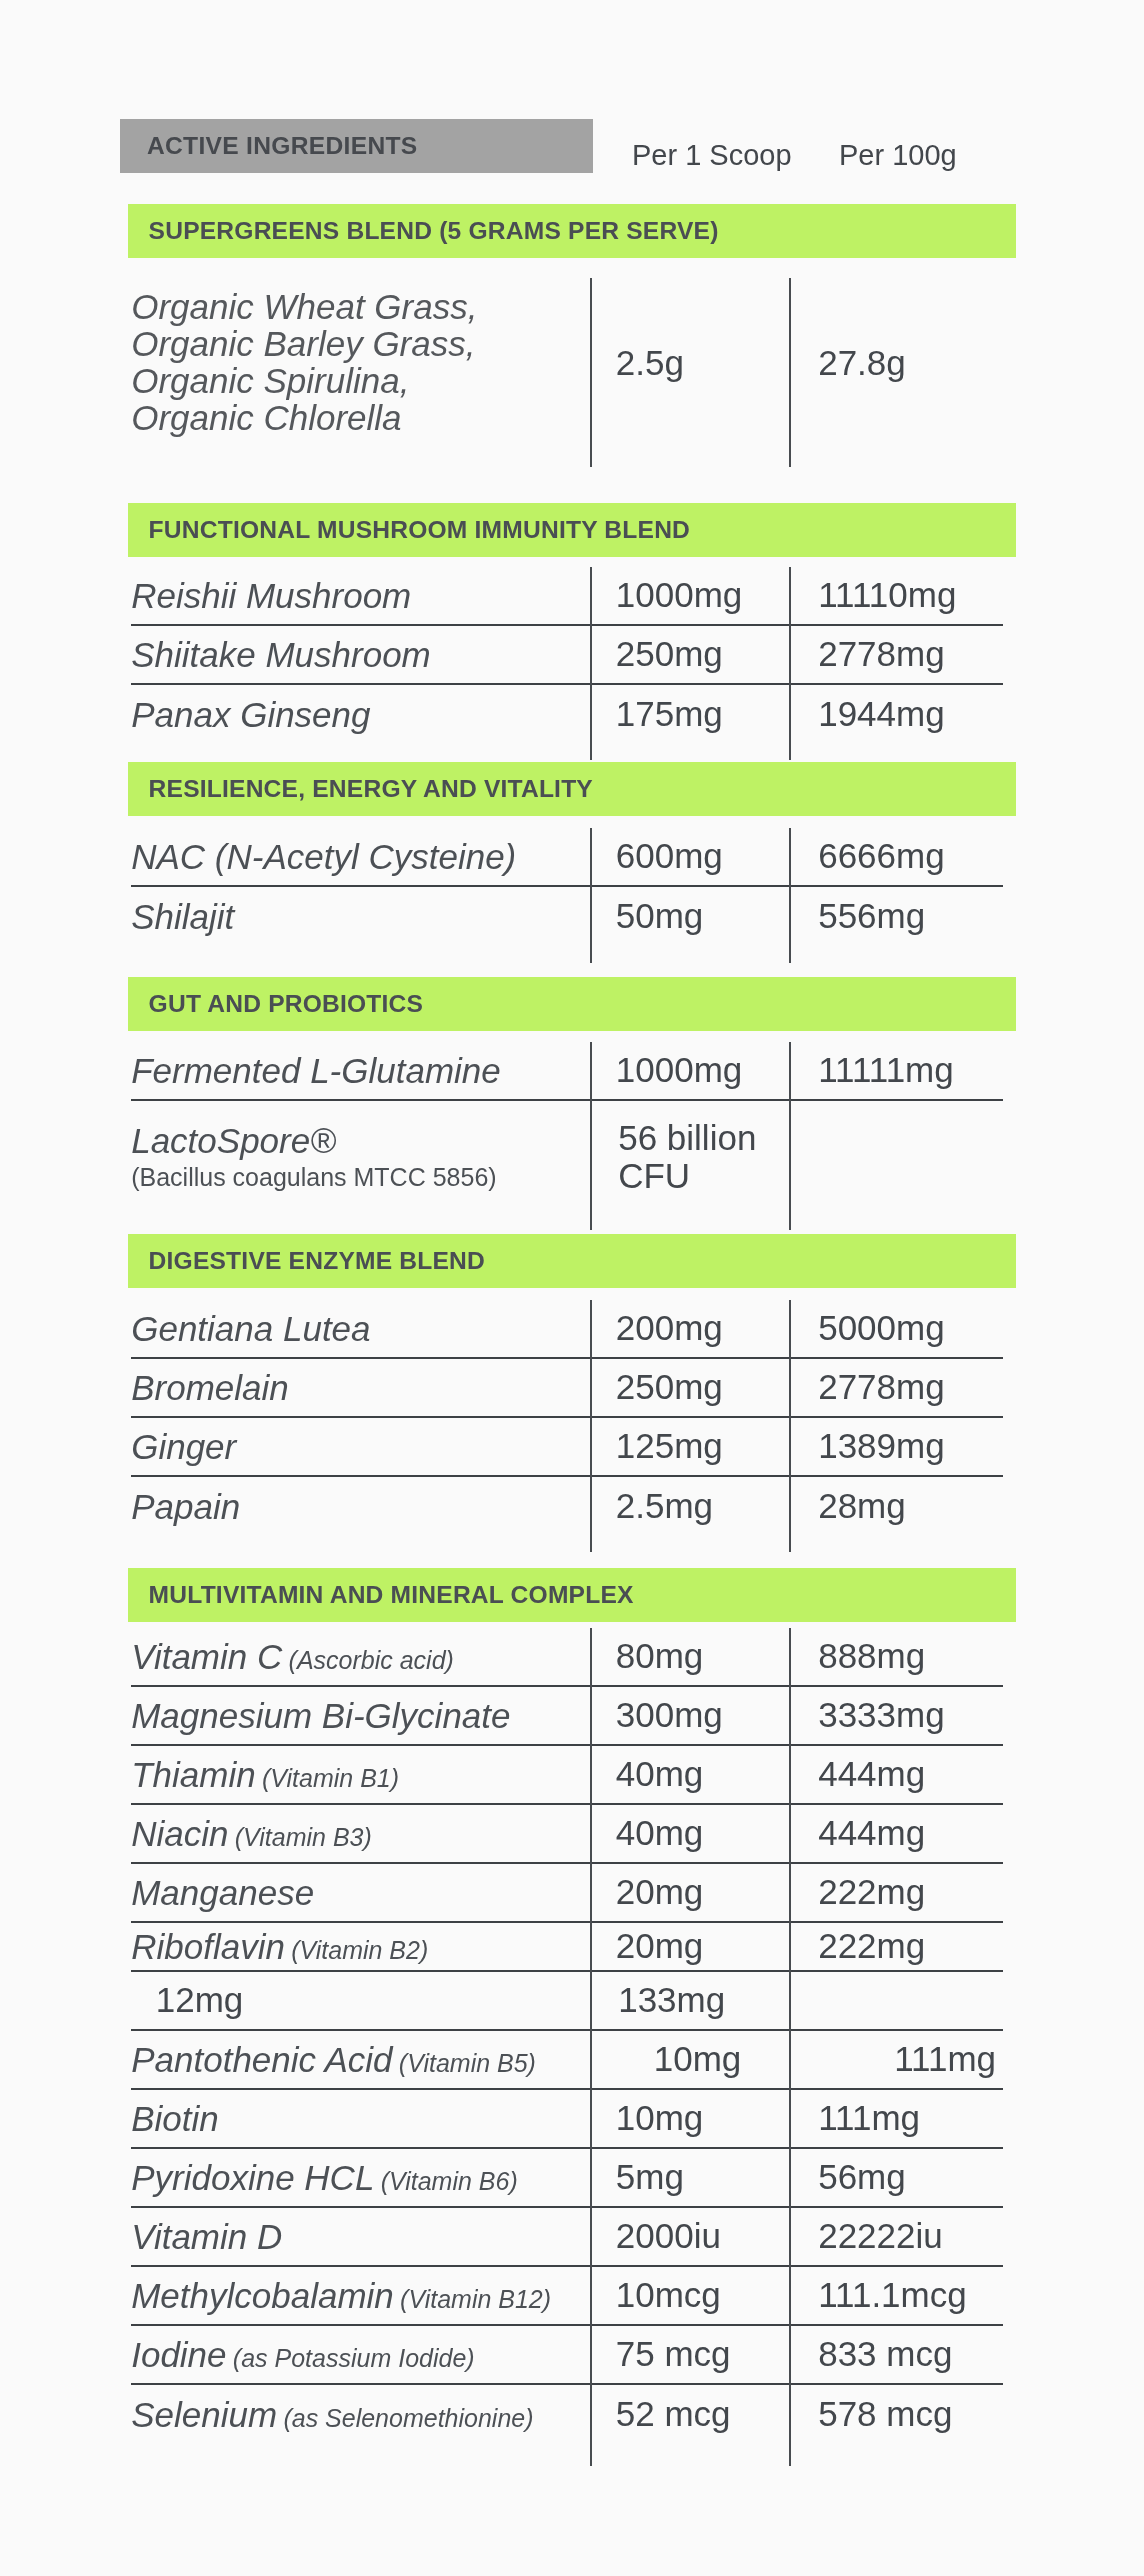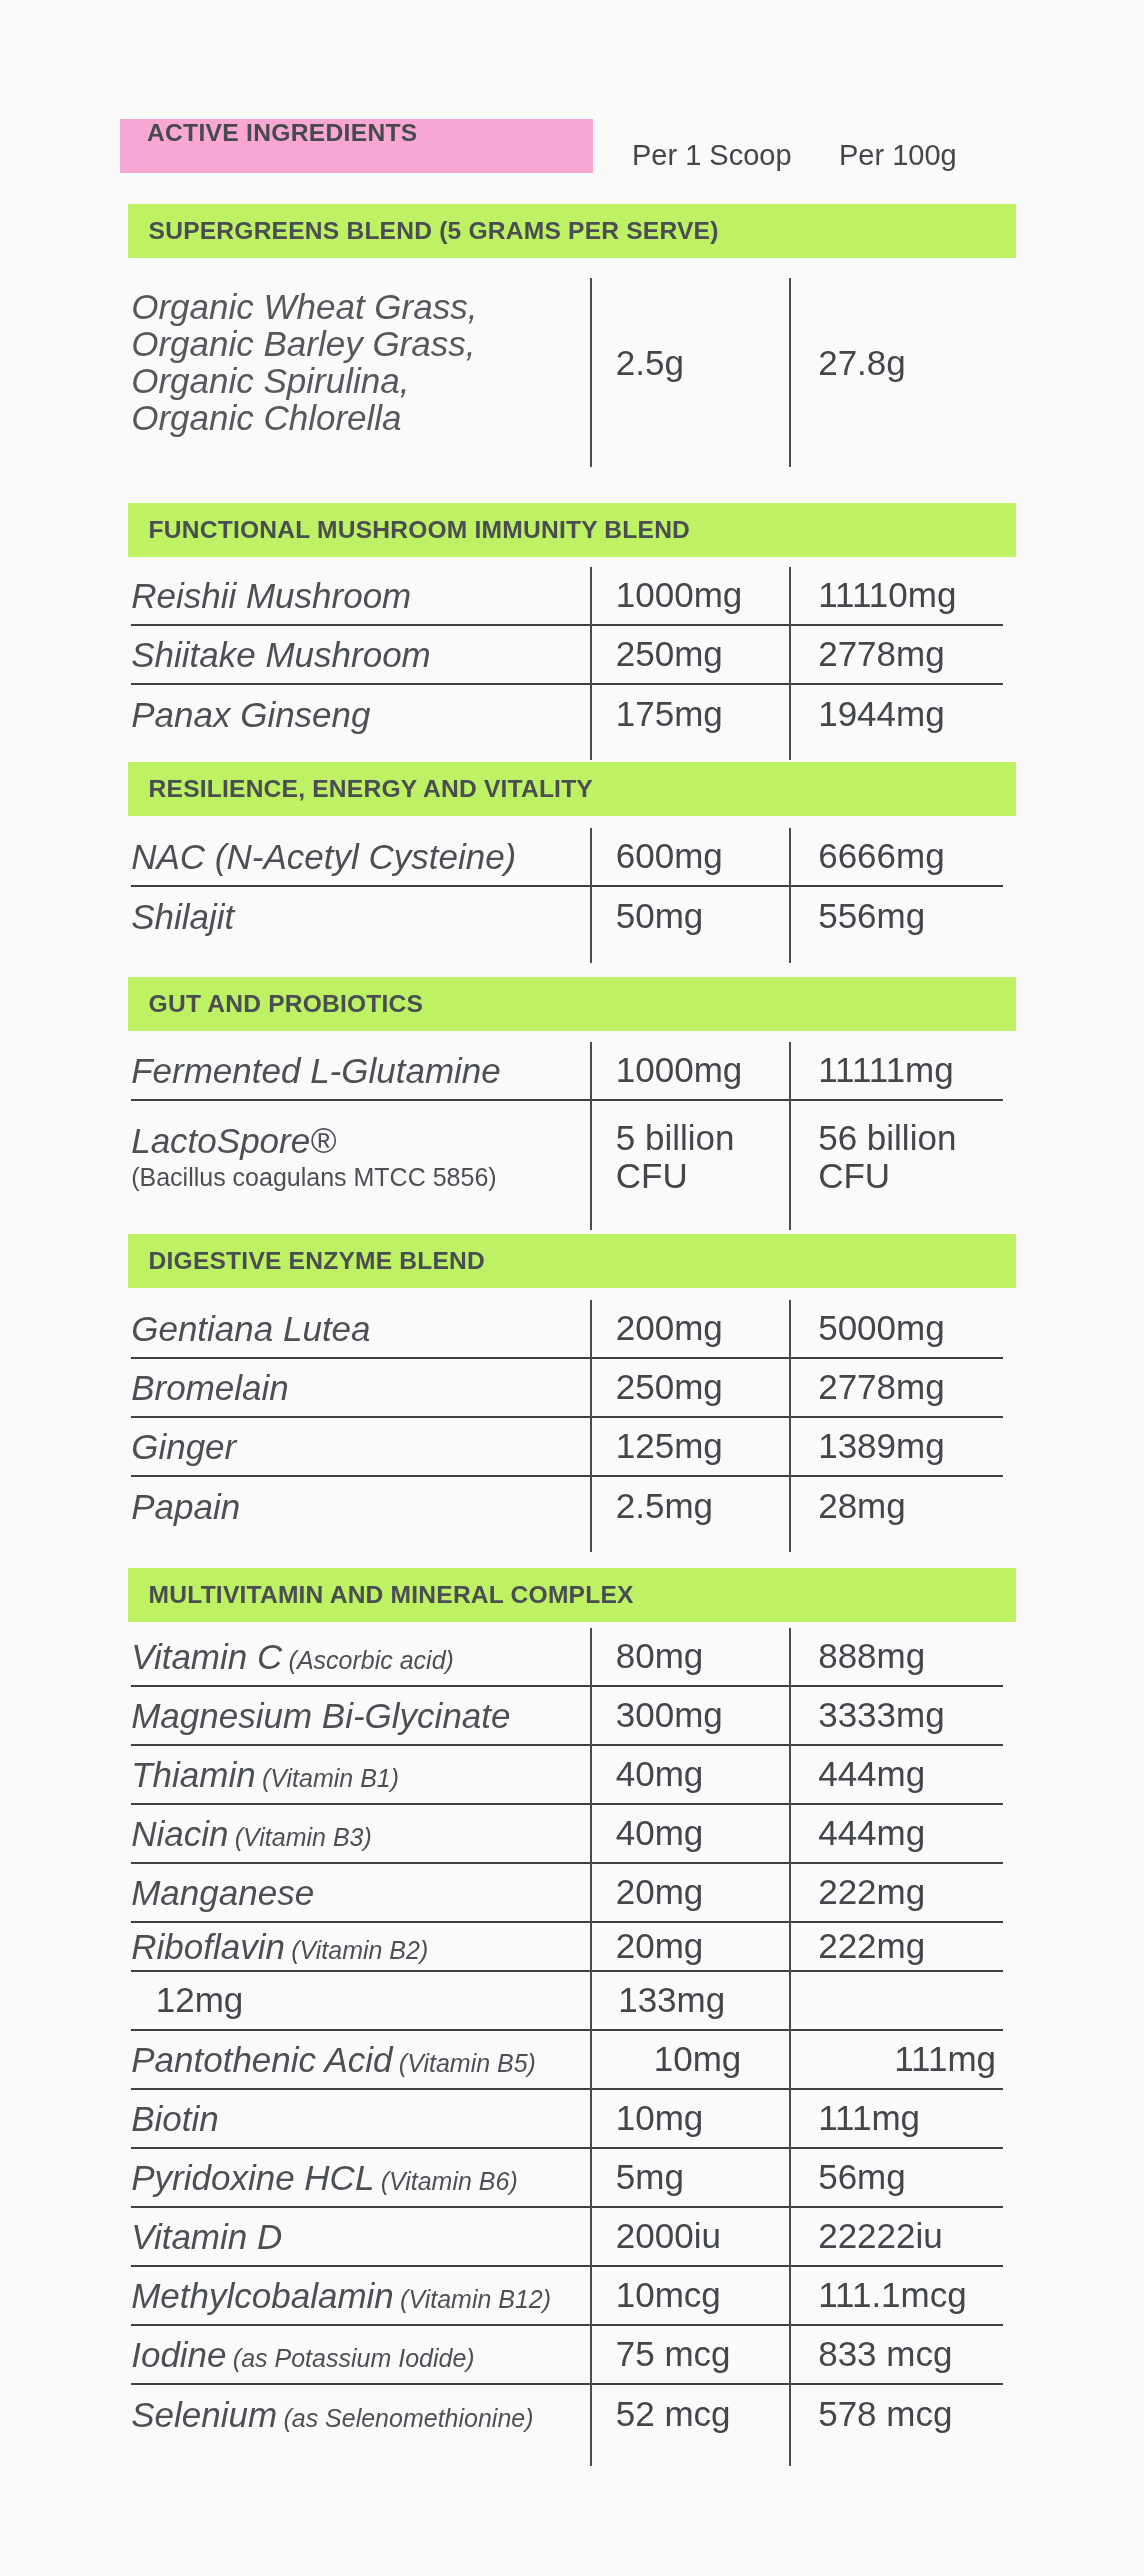--- a/index.html
+++ b/index.html
@@ -10,22 +10,22 @@
     background:#fafafa;
     overflow:hidden;
     font-family:"Liberation Sans", sans-serif;
     color:#4b4f54;
   }
   
   .green-header{
     position:absolute;
     left:120px; top:119px;
     width:473px; height:54px;
-    background:#f9a8d4;
-    display:flex; align-items:flex-start;
+    background:#a3a3a3;
+    display:flex; align-items:center;
     padding-left:27px;
     box-sizing:border-box;
   }
   .green-header span{
     font-size:24.6px; font-weight:bold;
     color:#46494e; letter-spacing:0.3px;
   }
   .col-head{
     position:absolute;
     top:138px;
@@ -207,23 +207,20 @@
           </div>
           <div class="cell-val c2">
             <span>11111mg</span>
           </div>
         </div>
         <div class="row" style="height: 112px;">
           <div class="cell-name">
             <div class="nm"><span class="name">LactoSpore®</span></div>
             <div class="sub-line">(Bacillus coagulans MTCC 5856)</div>
           </div>
-          <div class="cell-val c1">
-            <span>5 billion CFU</span>
-          </div>
           <div class="cell-val c2">
             <span>56 billion CFU</span>
           </div>
         </div>
       </div>
       <div class="strip" style="top: 1030px;">
         <span>DIGESTIVE ENZYME BLEND</span>
       </div>
       <div class="rows-block" style="top: 1096px; height: 252px;">
         <div class="vline v1"></div>

